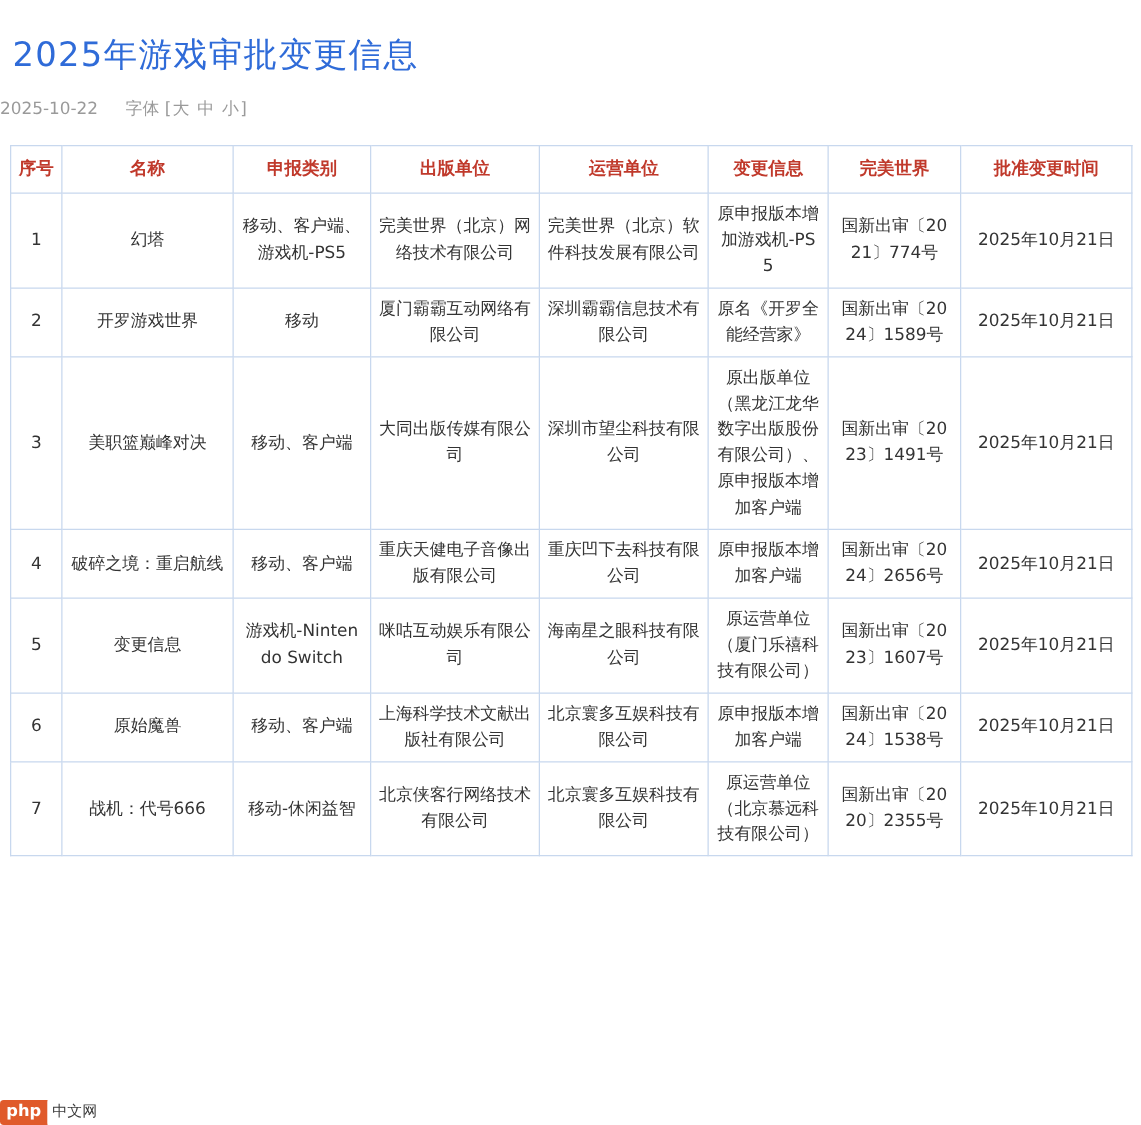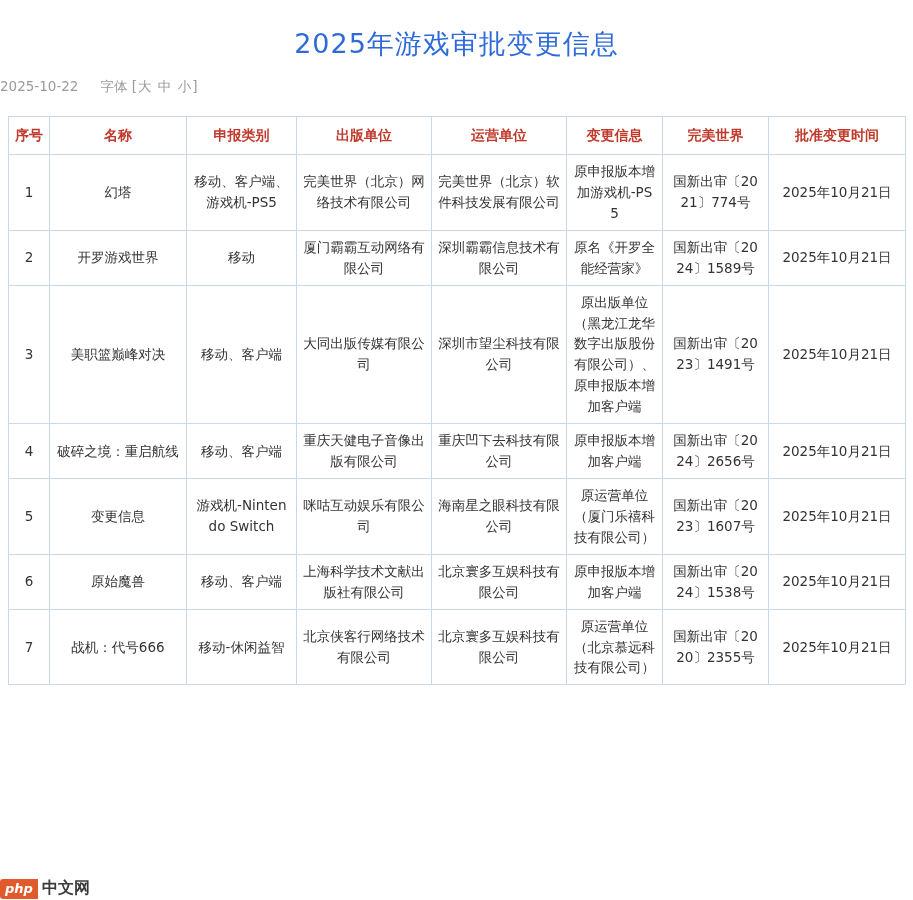--- a/index.html
+++ b/index.html
@@ -15,21 +15,21 @@
     position: relative;
   }
   .page {
     width: 913px;
     min-height: 900px;
     padding: 0;
     position: relative;
     overflow: hidden;
   }
   .title {
-    text-align: center;
+    text-align: left;
     color: #2f6bd8;
     font-size: 27px;
     font-weight: normal;
     margin: 0;
     padding: 26px 10px 16px 10px;
     letter-spacing: 1px;
   }
   .meta-bar {
     text-align: left;
     color: #9a9a9a;
@@ -94,28 +94,27 @@
   }
   .watermark .php-badge {
     background: #e05a2b;
     color: #ffffff;
     font-size: 13px;
     font-weight: bold;
     padding: 3px 5px 4px 5px;
     border-radius: 3px 0 0 3px;
     font-family: "DejaVu Sans", "Liberation Sans", sans-serif;
     line-height: 1;
-    font-style: italic;
   }
   .watermark .wm-text {
     background: rgba(255,255,255,0.85);
     color: #3b3b3b;
-    font-weight: bold;
+    font-weight: normal;
     padding: 2px 6px 3px 4px;
-    font-size: 16px;
+    font-size: 12px;
     line-height: 1.1;
   }
 </style>
 </head>
 <body>
 
 <div class="page">
 
   <h1 class="title">2025年游戏审批变更信息</h1>
 

